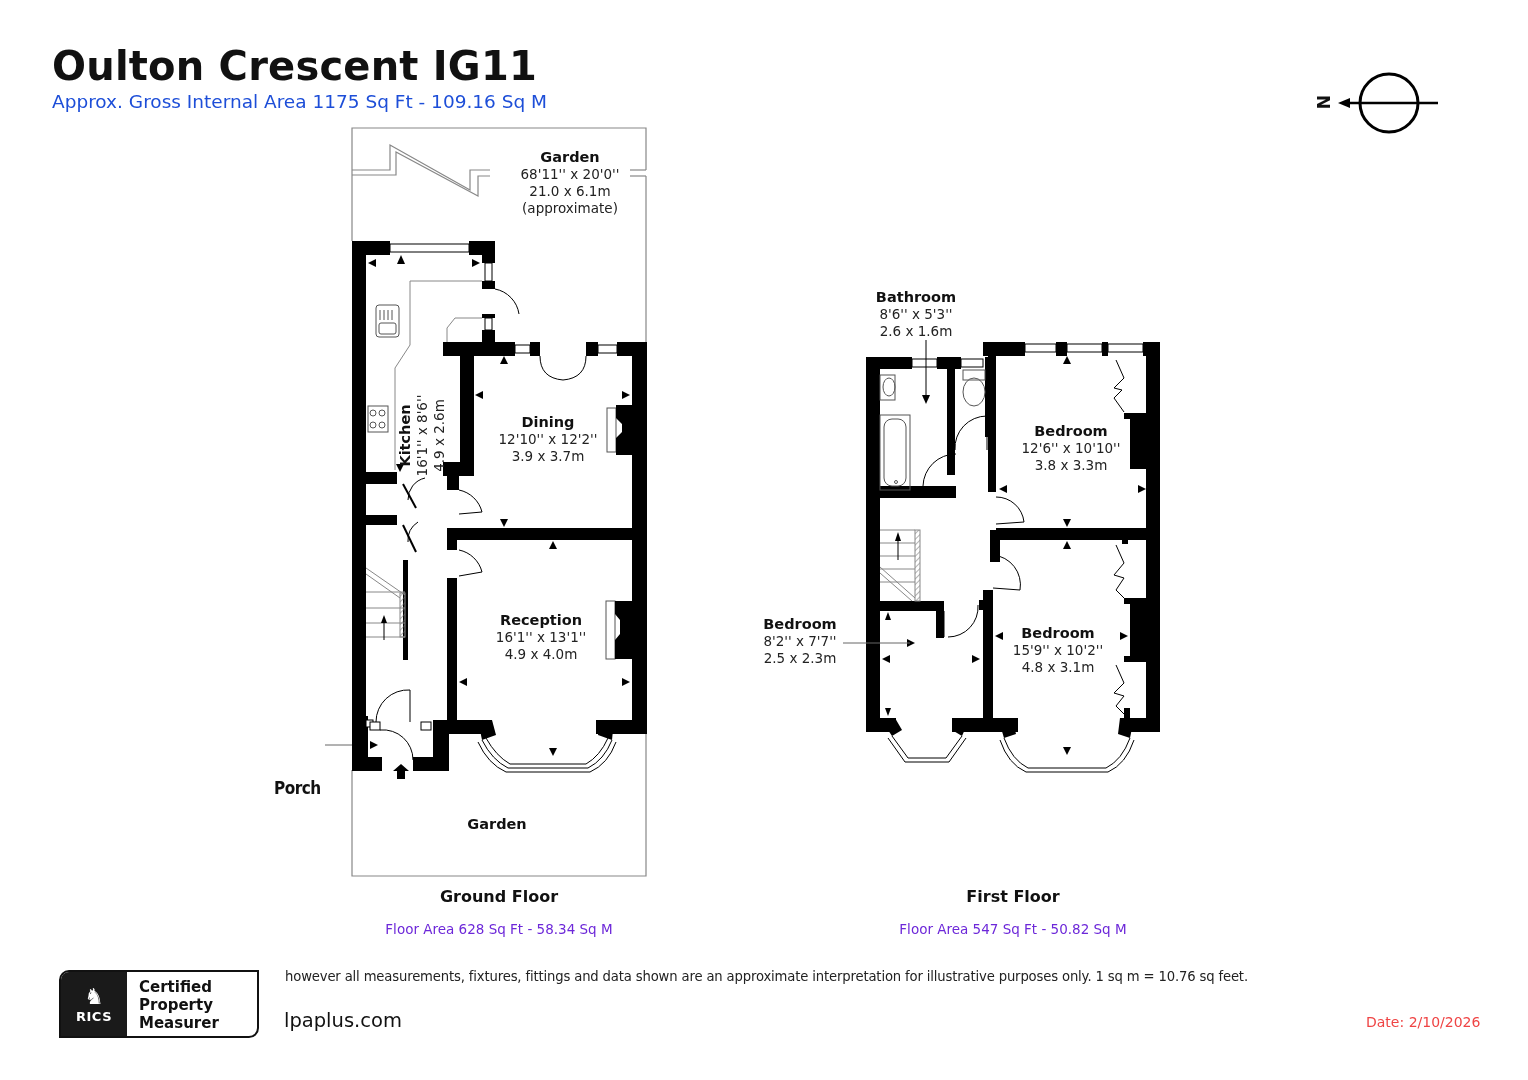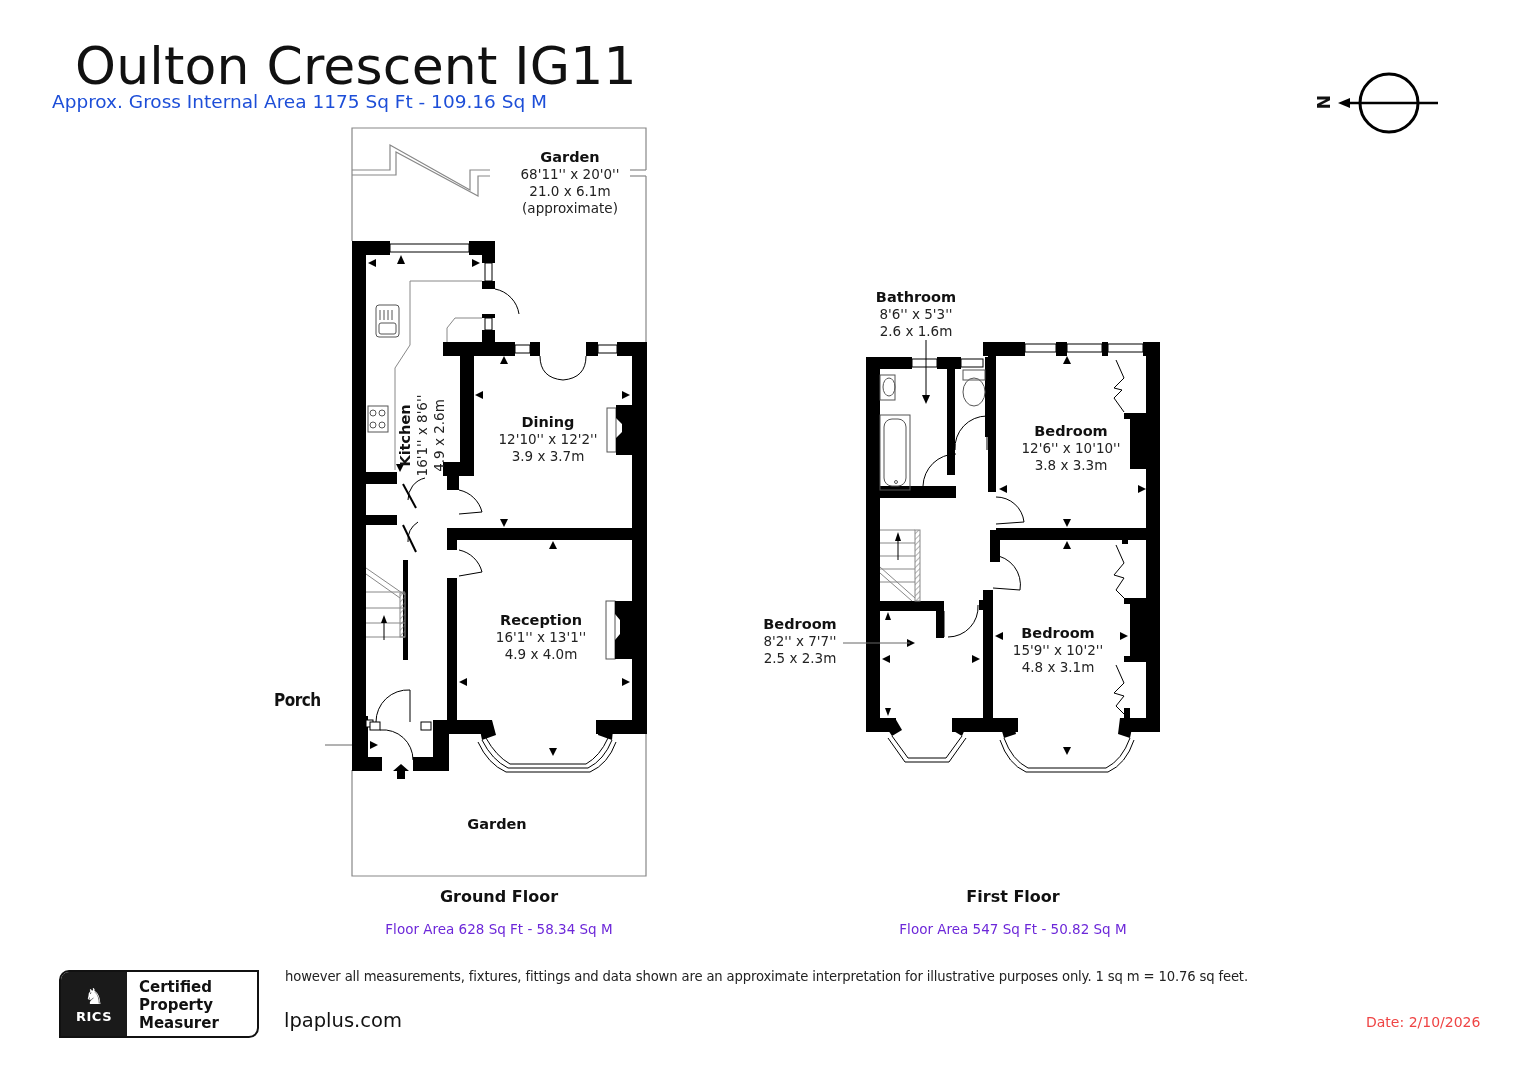--- a/index.html
+++ b/index.html
@@ -1,27 +1,27 @@
 <!DOCTYPE html>
 <html><head>
 <meta charset="utf-8">
 <style>
   html, body { margin:0; padding:0; background:#ffffff; }
   body { width:1528px; height:1080px; position:relative; overflow:hidden;
          font-family:"DejaVu Sans", "Liberation Sans", sans-serif; color:#111; }
   .abs { position:absolute; }
-  #title { left:52px; top:42px; font-size:52px; font-weight:400; letter-spacing:0.2px; line-height:48px; white-space:nowrap;margin-left:23px; }
+  #title { left:52px; top:42px; font-size:40px; font-weight:700; letter-spacing:0.2px; line-height:48px; white-space:nowrap; }
   #subtitle { left:52px; top:90px; font-size:18.5px; line-height:24px; white-space:nowrap; color:#1d4ed8; }
   #plan-svg { left:0; top:0; }
   .floor-title { font-size:16px; font-weight:600; text-align:center; width:400px; white-space:nowrap; }
   .floor-area { font-size:13.5px; text-align:center; width:400px; white-space:nowrap; color:#6d28d9; }
   .room-label { text-align:center; white-space:nowrap; line-height:17px; font-size:13.5px; color:#222; }
   .room-label .rname { font-weight:600; font-size:14.5px; color:#111; }
   #kitchen-label { left:352px; top:410px; width:140px; transform:rotate(-90deg); transform-origin:center; }
-  #porch-label { left:274px; top:690px; font-size:17px; font-weight:700; font-family:"DejaVu Sans Condensed","DejaVu Sans",sans-serif; letter-spacing:-0.5px; }
+  #porch-label { left:274px; top:778px; font-size:17px; font-weight:700; font-family:"DejaVu Sans Condensed","DejaVu Sans",sans-serif; letter-spacing:-0.5px; }
   #rics-badge { left:59px; top:970px; width:200px; height:68px; border:2px solid #111; border-radius:0 0 10px 0; box-sizing:border-box; display:flex; overflow:hidden; border-top-left-radius:10px; }
   #rics-dark { width:66px; background:#1a1a1a; color:#fff; display:flex; flex-direction:column; align-items:center; justify-content:center; }
   #rics-lion { font-size:22px; line-height:24px; }
   #rics-word { font-size:13px; font-weight:800; letter-spacing:0.5px; }
   #rics-text { padding:6px 0 10px 12px; font-size:15px; font-weight:700; line-height:18px; }
   #disclaimer { left:285px; top:969px; width:1200px; font-size:13.2px; line-height:15.5px; color:#222; letter-spacing:-0.15px; }
   #website { left:284px; top:1009px; font-size:19.5px; color:#111; }
   #date { left:1366px; top:1014px; font-size:14px; color:#ef4444; white-space:nowrap; }
 </style>
 </head>

